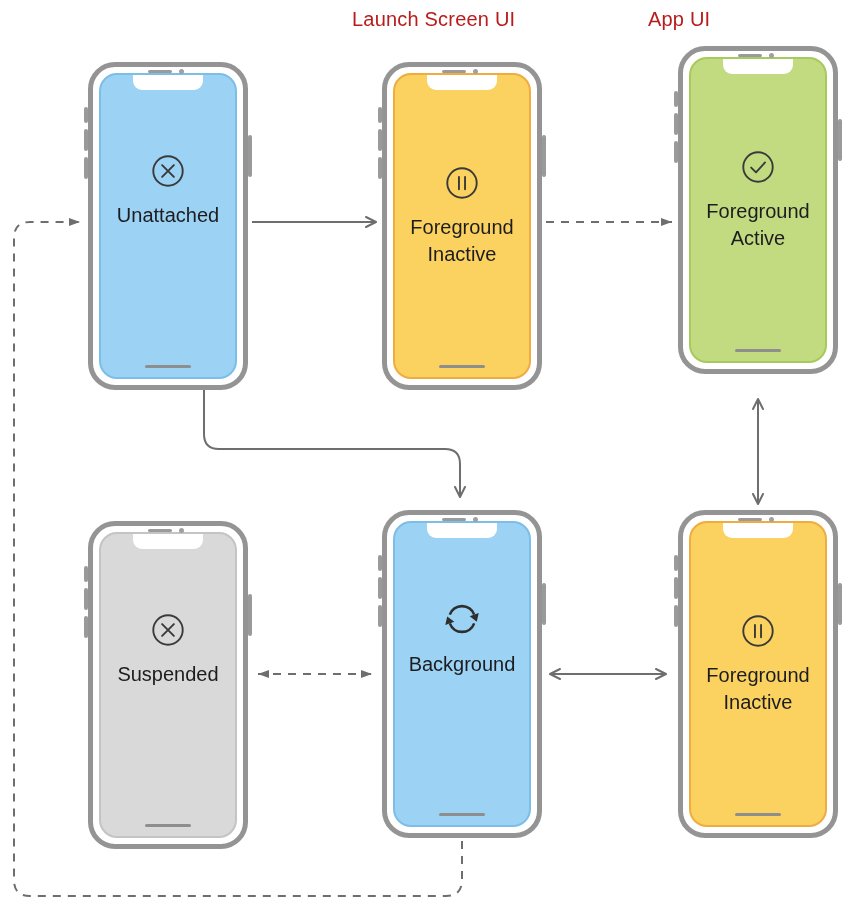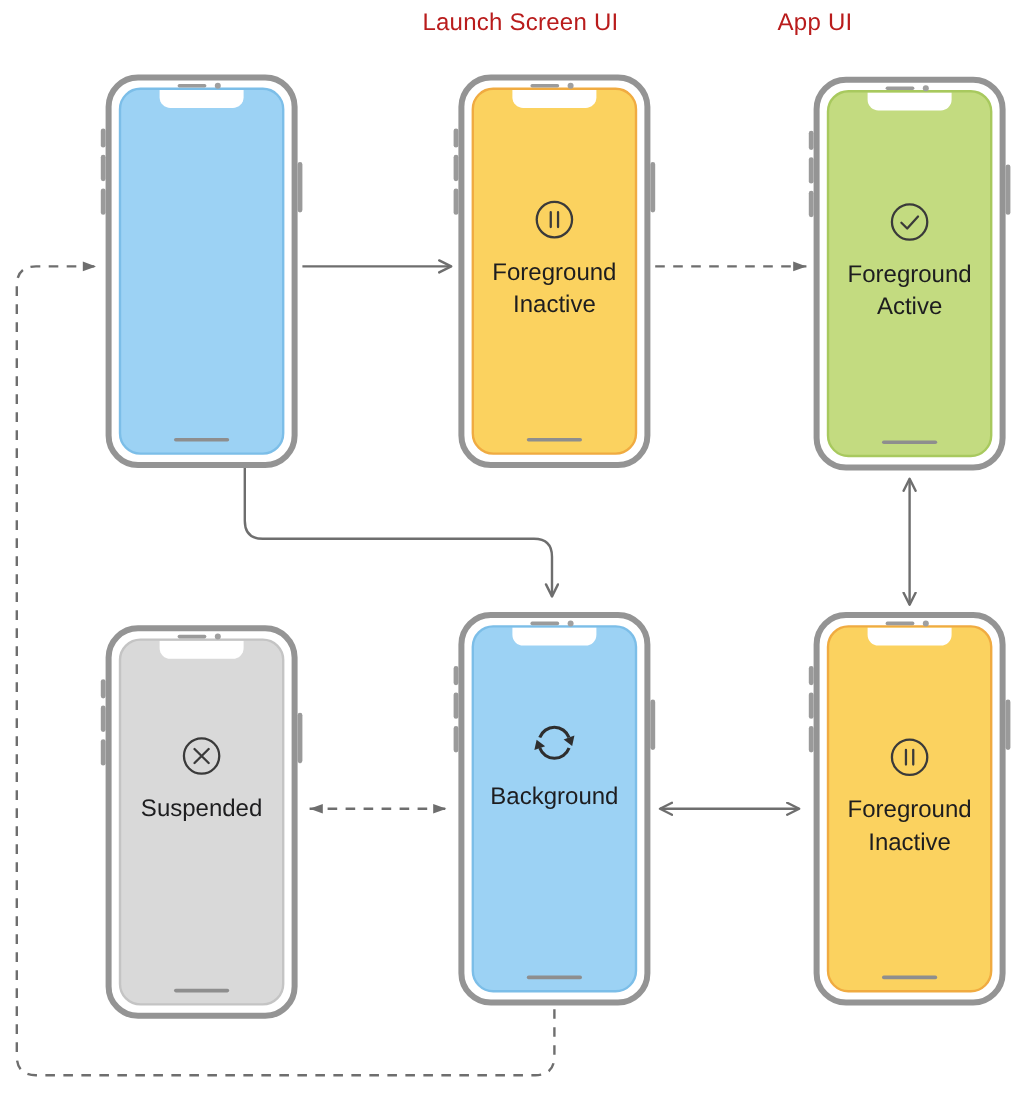--- a/index.html
+++ b/index.html
@@ -85,20 +85,29 @@
     <div class="btn mute"></div>
     <div class="btn vol-up"></div>
     <div class="btn vol-dn"></div>
     <div class="btn power"></div>
     <div class="screen blue">
       <div class="notch"></div>
       <div class="home-indicator"></div>
     </div>
     <div class="speaker"></div>
     <div class="camera"></div>
+    <div class="content single">
+      <span class="icon">
+        <svg width="38" height="38" viewBox="0 0 40 40">
+          <circle cx="20" cy="20" r="15.5" fill="none" stroke="#3a3a3a" stroke-width="2"></circle>
+          <path d="M13.8 13.8 L26.2 26.2 M26.2 13.8 L13.8 26.2" stroke="#3a3a3a" stroke-width="2" stroke-linecap="round" fill="none"></path>
+        </svg>
+      </span>
+      <div class="state-label">Unattached</div>
+    </div>
   </div>
 
   <div class="phone" style="left:382px;top:62px;">
     <div class="btn mute"></div>
     <div class="btn vol-up"></div>
     <div class="btn vol-dn"></div>
     <div class="btn power"></div>
     <div class="screen yellow">
       <div class="notch"></div>
       <div class="home-indicator"></div>
@@ -109,21 +118,21 @@
       <span class="icon">
         <svg width="38" height="38" viewBox="0 0 40 40">
           <circle cx="20" cy="20" r="15.5" fill="none" stroke="#3a3a3a" stroke-width="2"></circle>
           <path d="M16.8 13.5 V26.5 M23.2 13.5 V26.5" stroke="#3a3a3a" stroke-width="2" stroke-linecap="round" fill="none"></path>
         </svg>
       </span>
       <div class="state-label">Foreground Inactive</div>
     </div>
   </div>
 
-  <div class="phone" style="left:678px;top:64px;">
+  <div class="phone" style="left:678px;top:46px;">
     <div class="btn mute"></div>
     <div class="btn vol-up"></div>
     <div class="btn vol-dn"></div>
     <div class="btn power"></div>
     <div class="screen green">
       <div class="notch"></div>
       <div class="home-indicator"></div>
     </div>
     <div class="speaker"></div>
     <div class="camera"></div>

